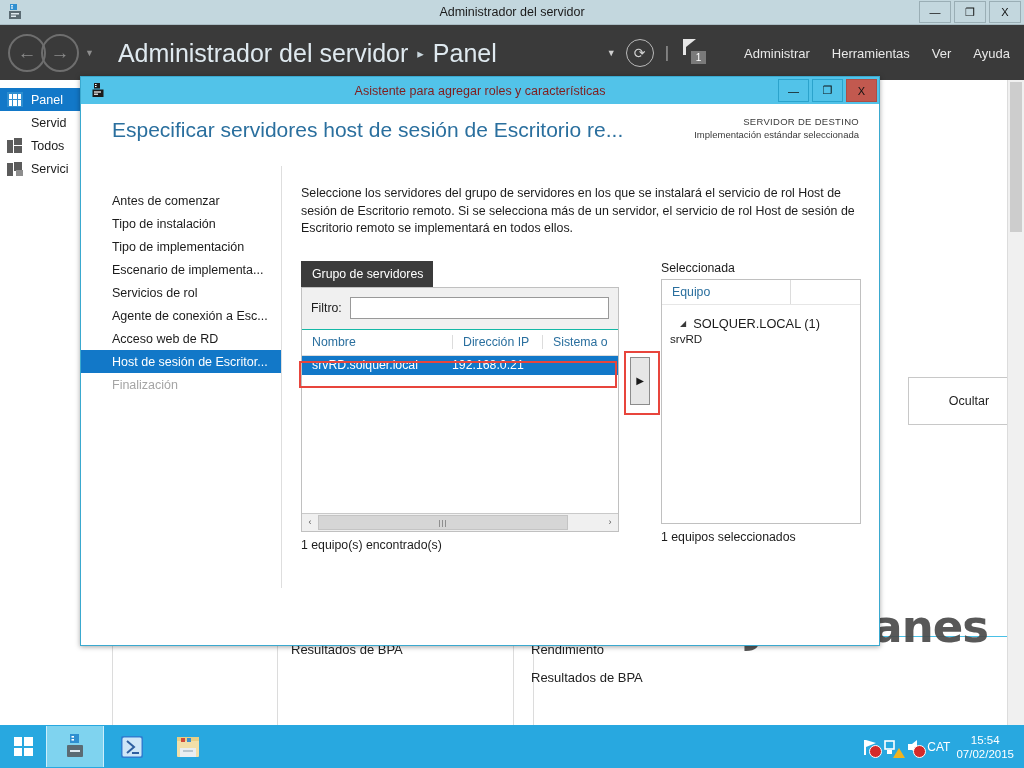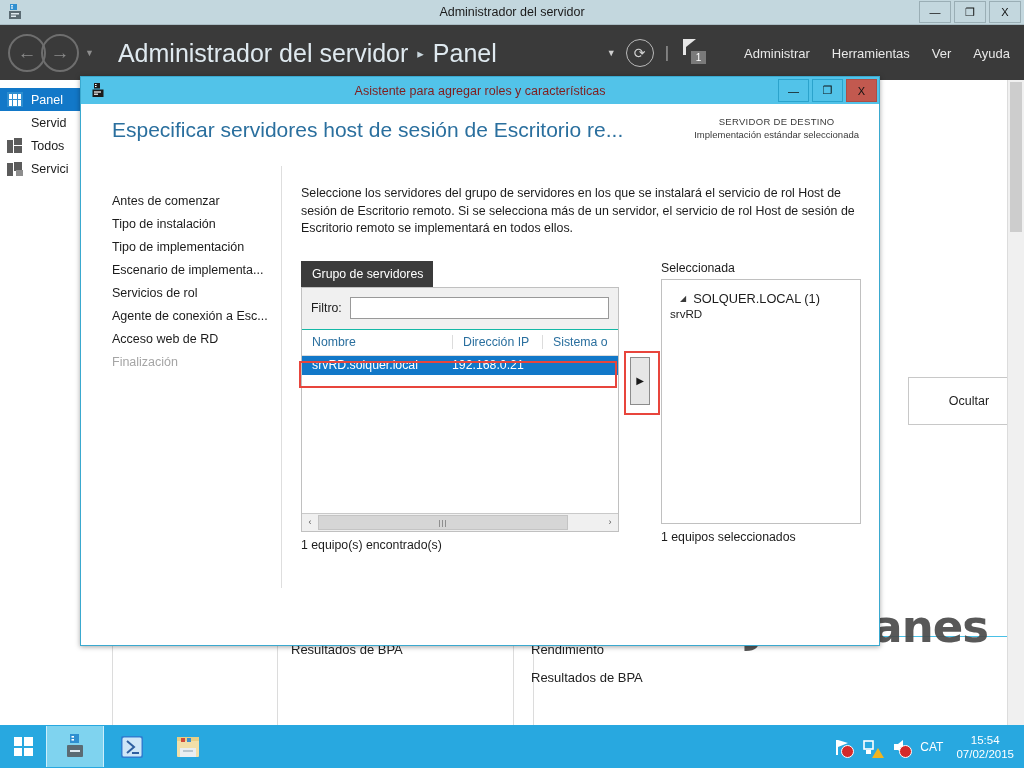--- a/index.html
+++ b/index.html
@@ -99,21 +99,21 @@
   .wz-title .wz-ico{width:24px;display:flex;align-items:center;justify-content:center;margin-left:6px;}
   .wz-title .wz-text{position:absolute;left:0;right:0;text-align:center;font-size:12.5px;color:#7f1d1d;pointer-events:none;}
   .wz-ctrls{margin-left:auto;display:flex;z-index:2;padding-right:2px;}
   .wz-ctrls div{
     width:29px;height:21px;margin-left:3px;border:1px solid #2ba3cc;background:#52c3e9;
     display:flex;align-items:center;justify-content:center;font-size:11px;color:#101010;
   }
   .wz-ctrls .wz-close{background:#c2594f;border-color:#ae4d44;color:#111;}
   .wz-head{height:62px;border-bottom:0;position:relative;background:#fff;}
   .wz-h1{position:absolute;left:31px;top:14px;font-size:21px;color:#2a6f9e;font-weight:300;}
-  .wz-dest{position:absolute;right:20px;top:12px;text-align:center;}
+  .wz-dest{position:absolute;right:20px;top:12px;text-align:right;}
   .wz-dest .d1{font-size:9.5px;color:#3a3a3a;letter-spacing:.3px;}
   .wz-dest .d2{font-size:9.5px;color:#3a3a3a;margin-top:2px;}
   .wz-main{position:absolute;left:0;right:0;top:89px;bottom:57px;background:#fff;display:flex;}
   .wz-nav{width:200px;padding-top:23px;}
   .wz-nav .nitem{height:23px;display:flex;align-items:center;padding-left:31px;font-size:12.5px;color:#1b1b1b;}
   .wz-nav .nitem.sel{background:#1278c8;color:#fff;}
   .wz-nav .nitem.dis{color:#a5a5a5;}
   .wz-pane{flex:1;border-left:1px solid #dedede;padding:19px 18px 0 19px;position:relative;}
   .wz-intro{font-size:12.4px;color:#1c1c1c;line-height:17.5px;width:556px;}
   .pane-row{display:flex;margin-top:23px;}
@@ -171,21 +171,21 @@
   .btn-wrap{position:relative;display:flex;}
   .btn-wrap.hl{border:2px solid #e8453c;padding:2px;}
   .gap{width:18px;}
   
   .taskbar{position:absolute;left:0;right:0;bottom:0;height:43px;background:#28a8e0;display:flex;align-items:center;}
   .start{width:46px;height:43px;display:flex;align-items:center;justify-content:center;}
   .winlogo{width:19px;height:19px;display:grid;grid-template-columns:1fr 1fr;grid-template-rows:1fr 1fr;gap:2px;}
   .winlogo i{background:#fff;display:block;}
   .tb-app{width:56px;height:41px;display:flex;align-items:center;justify-content:center;}
   .tb-app.active{background:#7fd3ef;border-left:1px solid #cdeefb;border-right:1px solid #cdeefb;}
-  .tray{margin-left:auto;display:flex;align-items:center;padding-right:10px;gap:9px;}
+  .tray{margin-left:auto;display:flex;align-items:center;padding-right:10px;gap:2px;}
   .tray-ico{width:20px;height:20px;position:relative;}
   .err-dot{position:absolute;right:-1px;bottom:-1px;width:11px;height:11px;border-radius:50%;background:#d42a2a;border:1px solid #fff;}
   .warn-tri{position:absolute;right:-2px;bottom:-1px;width:0;height:0;border-left:6px solid transparent;border-right:6px solid transparent;border-bottom:10px solid #f0b41e;}
   .tray-lang{font-size:12px;color:#fff;}
   .clock{font-size:11.5px;color:#fff;text-align:center;line-height:14px;margin-left:4px;}
 </style>
 </head>
 <body>
 
 <div id="app-window">
@@ -326,20 +326,21 @@
     <div class="wz-main">
 
       <div class="wz-nav">
         <div class="nitem">Antes de comenzar</div>
         <div class="nitem">Tipo de instalación</div>
         <div class="nitem">Tipo de implementación</div>
         <div class="nitem">Escenario de implementa...</div>
         <div class="nitem">Servicios de rol</div>
         <div class="nitem">Agente de conexión a Esc...</div>
         <div class="nitem">Acceso web de RD</div>
+        <div class="nitem sel">Host de sesión de Escritor...</div>
         <div class="nitem dis">Finalización</div>
       </div>
 
       <div class="wz-pane">
 
         <div class="wz-intro">Seleccione los servidores del grupo de servidores en los que se instalará el servicio de rol Host de sesión de Escritorio remoto. Si se selecciona más de un servidor, el servicio de rol Host de sesión de Escritorio remoto se implementará en todos ellos.</div>
 
         <div class="pane-row">
 
           <div class="pool">
@@ -377,20 +378,24 @@
           <div class="mid-col">
             <div style="position:relative;">
               <div class="arrow-btn">▶</div>
               <div class="red-hl" style="left:-6px;top:-6px;width:32px;height:60px;"></div>
             </div>
           </div>
 
           <div class="sel-col">
             <div class="sel-label">Seleccionada</div>
             <div class="sel-box">
+              <div class="sel-head">
+                <span class="sh1">Equipo</span>
+                <span class="sh2"></span>
+              </div>
               <div class="sel-tree">
                 <div class="grp">
                   <span class="tri">◢</span>
                   <span>SOLQUER.LOCAL (1)</span>
                 </div>
                 <div class="leaf">srvRD</div>
               </div>
             </div>
             <div class="pool-foot">1 equipos seleccionados</div>
           </div>

